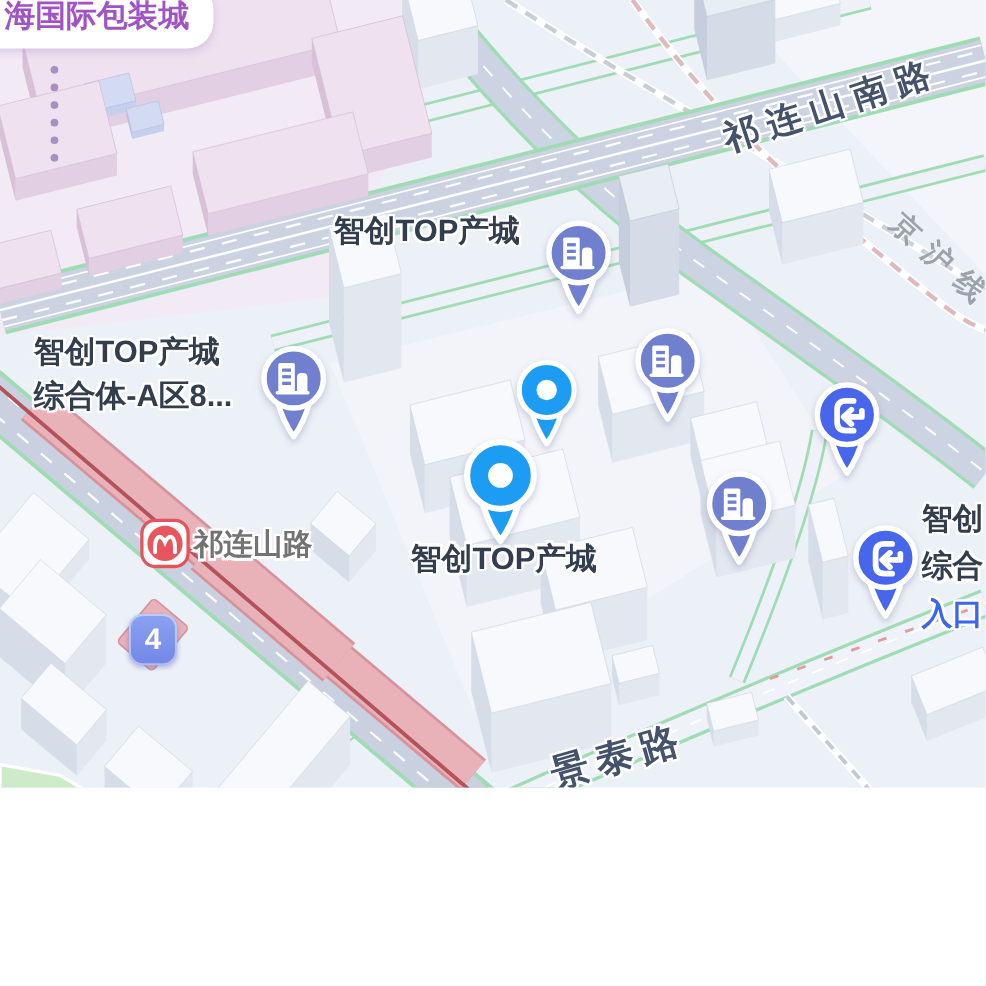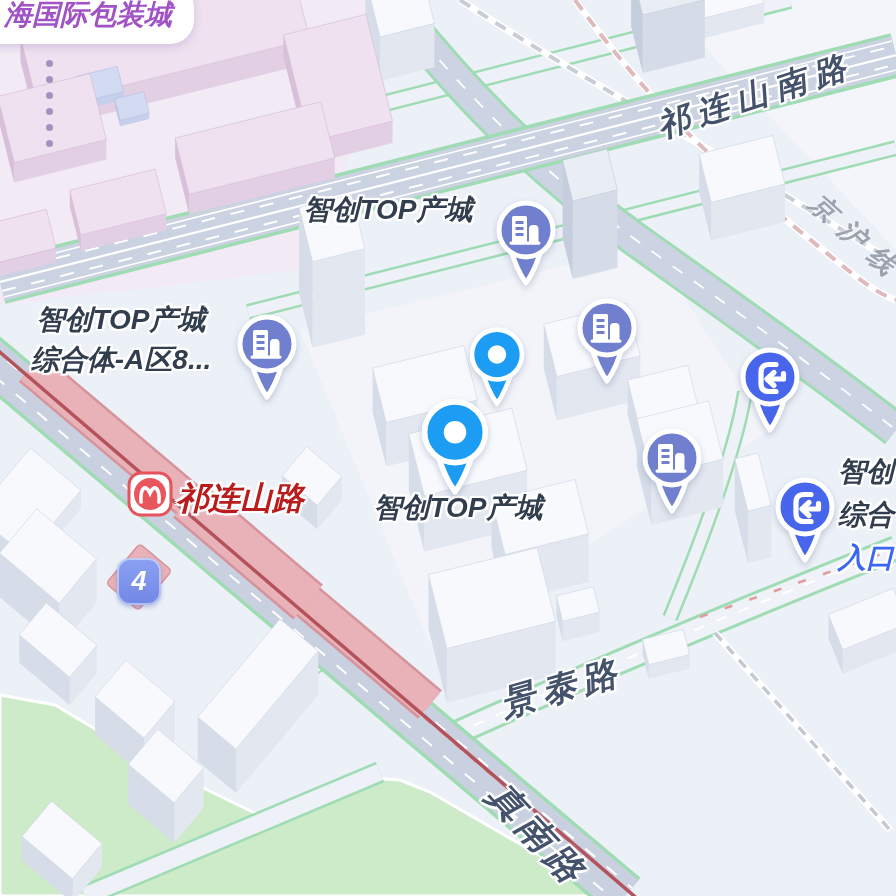--- a/index.html
+++ b/index.html
@@ -1,33 +1,33 @@
 <!DOCTYPE html>
 <html><head>
 <meta charset="utf-8">
 <style>
   html,body{margin:0;padding:0;width:896px;height:896px;overflow:hidden;
     font-family:"Liberation Sans","DejaVu Sans",sans-serif;}
-  #map{position:relative;width:896px;height:896px;background:#ecf0f7;overflow:hidden;font-style:italic;}
+  #map{position:relative;width:896px;height:716px;background:#ecf0f7;overflow:hidden;}
   #base{position:absolute;left:0;top:0;}
   .halo{text-shadow:-2px 0 0 #fff,2px 0 0 #fff,0 -2px 0 #fff,0 2px 0 #fff,
     -2px -2px 0 #fff,2px 2px 0 #fff,-2px 2px 0 #fff,2px -2px 0 #fff,0 0 5px #fff;}
-  .poi{position:absolute;transform:translate(-50%,0);text-align:center;white-space:nowrap;
+  .poi{position:absolute;transform:translate(-50%,0);white-space:nowrap;
     font-size:28px;font-weight:700;color:#323d4e;line-height:40px;z-index:20;}
   .roadlabel{position:absolute;transform-origin:center;white-space:nowrap;
     font-weight:700;color:#44536b;z-index:12;}
   .pin{position:absolute;z-index:30;filter:drop-shadow(0 3px 3px rgba(60,70,120,.25));}
   #landmark{position:absolute;left:-30px;top:-16px;background:#fff;border-radius:24px;
     padding:12px 22px 10px 34px;font-size:28px;font-weight:700;color:#a153c6;z-index:40;
     box-shadow:0 3px 8px rgba(140,110,180,.28);white-space:nowrap;}
   #dots{position:absolute;left:46px;top:60px;display:flex;flex-direction:column;gap:9px;z-index:39;}
   #dots span{width:7px;height:7px;border-radius:50%;background:#a88fc0;}
   #metro-badge{position:absolute;left:127px;top:471px;z-index:25;display:flex;align-items:center;}
-  #metro-name{position:absolute;left:176px;top:477px;font-size:32px;font-weight:700;
-    color:#b91c1c;z-index:25;white-space:nowrap;}
+  #metro-name{position:absolute;left:176px;top:477px;font-size:27px;font-weight:700;
+    color:#737373;z-index:25;white-space:nowrap;}
   #shield{position:absolute;left:117px;top:558px;width:44px;height:47px;border-radius:13px;
     background:linear-gradient(#8ba2f2,#7286e6);box-shadow:inset 0 0 0 2px rgba(255,255,255,.45),0 2px 4px rgba(80,100,180,.35);
     color:#fff;font-size:27px;font-weight:700;display:flex;align-items:center;justify-content:center;z-index:24;}
   #edge-poi{position:absolute;left:838px;top:450px;width:140px;text-align:left;white-space:nowrap;
     font-size:28px;font-weight:700;color:#323d4e;line-height:43px;z-index:20;}
   #edge-poi .entrance{color:#3b66f1;}
 </style>
 </head>
 <body>
 

